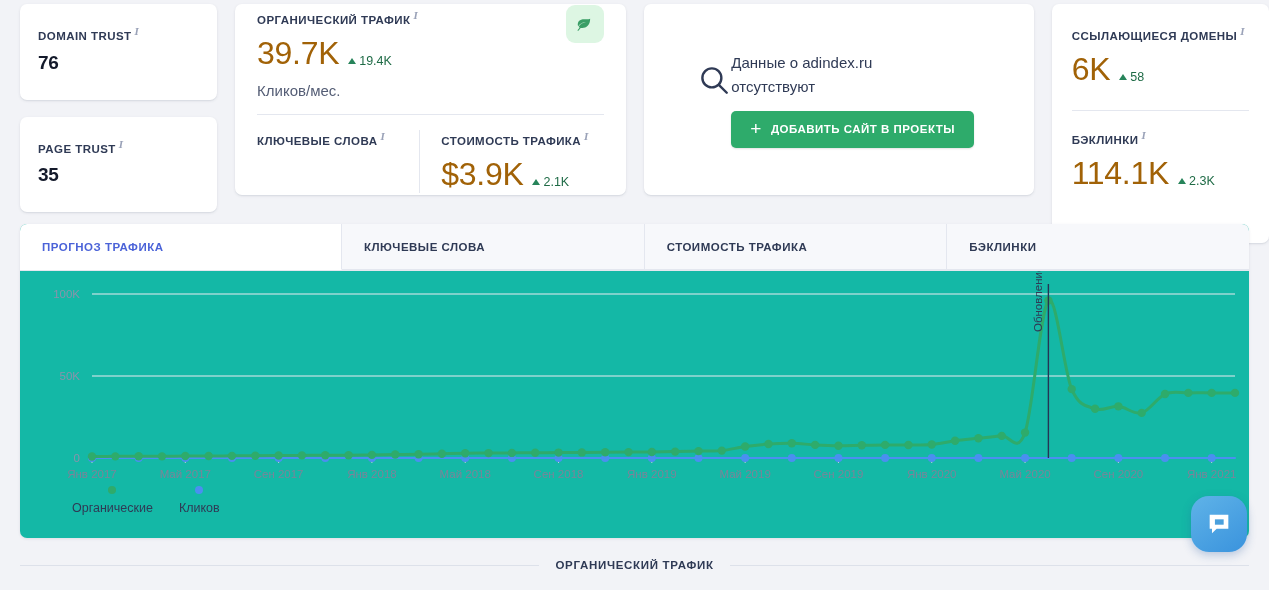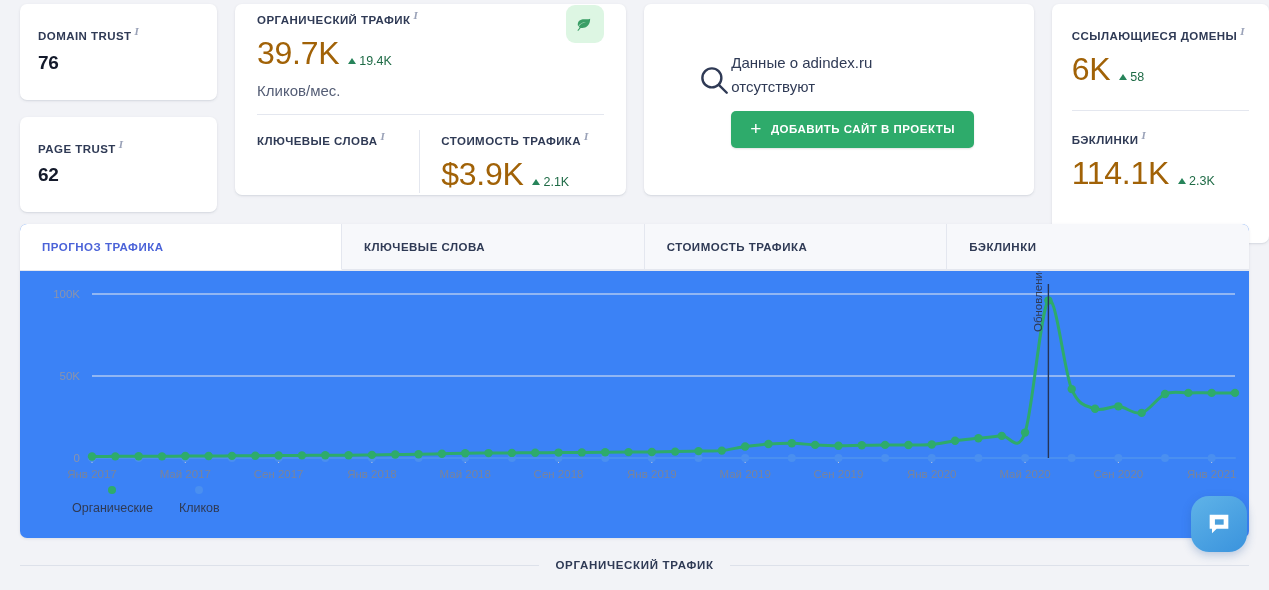--- a/index.html
+++ b/index.html
@@ -122,21 +122,21 @@
     box-shadow: 0 1px 2px rgba(0,0,0,.12);
   }
   .plus-glyph { font-size: 19px; font-weight: 400; line-height: 1; margin-top: -2px; }
 
   
   .col-links { width: 219px; padding: 21px 20px 0 20px; height: 239px; }
 
   
   .panel {
     margin: 12px 20px 16px 20px;
-    background: #3b82f6;
+    background: #14b8a6;
     border-radius: 7px;
     box-shadow: 0 1px 3px rgba(40,50,80,.10);
     height: 314px;
     position: relative;
     overflow: hidden;
   }
   .tabbar { display: flex; height: 47px; border-bottom: 1px solid #e4e7ef; }
   .tab {
     font-size: 11.5px;
     letter-spacing: .5px;
@@ -207,21 +207,21 @@
         <span>DOMAIN TRUST</span><span class="info-i">i</span>
       </div>
       <div class="metric-big">76</div>
       <div class="card-accent" style="background:#f2b2c6"></div>
     </div>
 
     <div class="card card-small">
       <div class="metric-label">
         <span>PAGE TRUST</span><span class="info-i">i</span>
       </div>
-      <div class="metric-big">62</div>
+      <div class="metric-big">35</div>
       <div class="card-accent" style="background:#f2d4a4"></div>
     </div>
   </div>
 
   <div class="card col-organic">
     <div class="organic-head">
       <div>
         <div class="metric-label">
           <span>ОРГАНИЧЕСКИЙ ТРАФИК</span><span class="info-i">i</span>
         </div>

